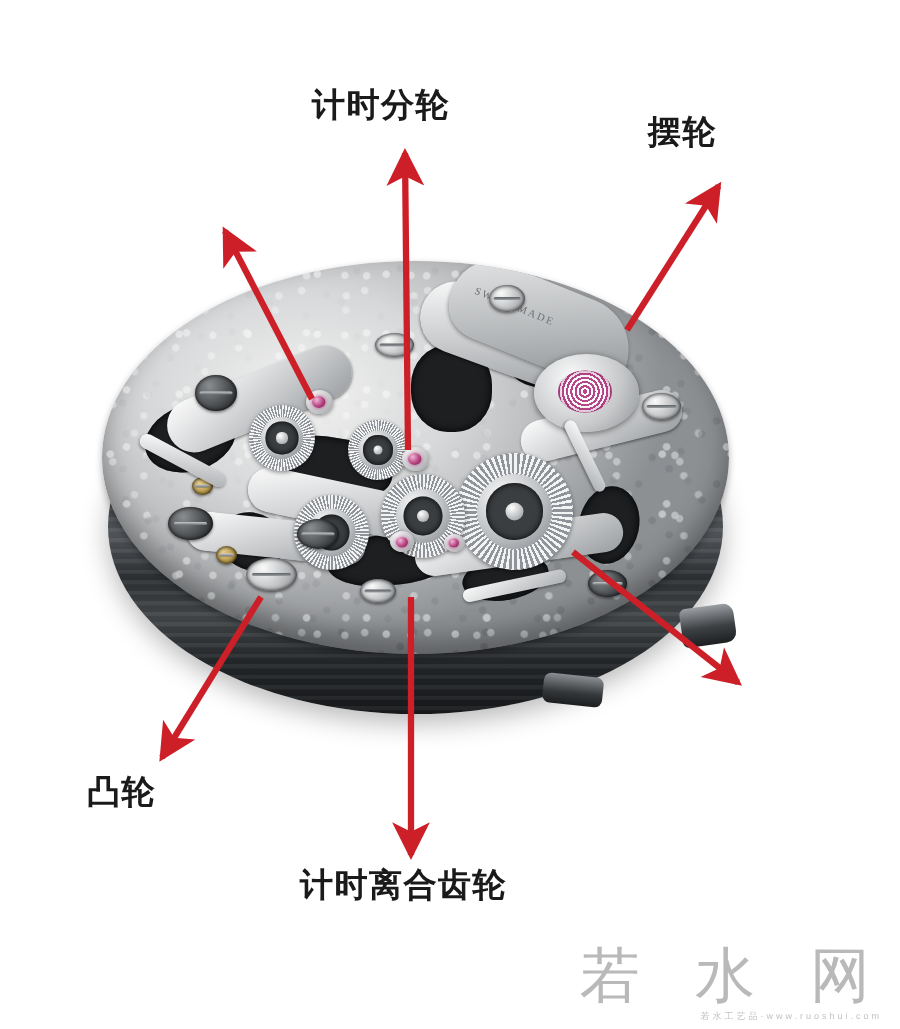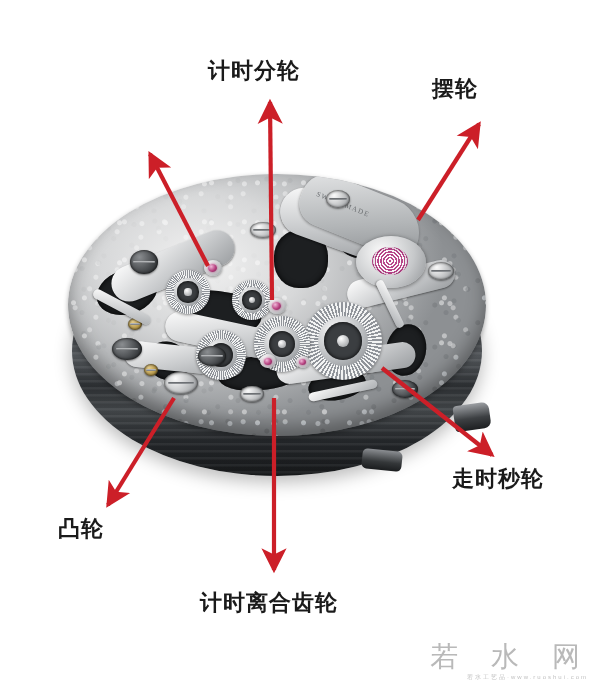--- a/index.html
+++ b/index.html
@@ -22,21 +22,21 @@
     white-space:nowrap;
     font-family:"DejaVu Sans","Liberation Sans",sans-serif;
     line-height:1;
     text-rendering:optimizeLegibility;
   }
   .lbl-chrono-min{left:52px;  top:112px;}
   .lbl-chrono-sec{left:208px; top:60px;}
   .lbl-balance  {left:432px; top:78px;}
   .lbl-run-sec  {left:452px; top:468px;}
   .lbl-cam      {left:58px;  top:518px;}
-  .lbl-clutch   {left:200px; top:580px;margin-top:12px;}
+  .lbl-clutch   {left:200px; top:580px;}
 
   
   #arrows{position:absolute;left:0;top:0;width:600px;height:686px;pointer-events:none;}
 
   
   #movement{
     position:absolute;
     left:62px; top:168px;
     width:432px; height:330px;
   }
@@ -196,21 +196,21 @@
   .lever{position:absolute;background:linear-gradient(160deg,#fafafa,#aeb1b4);
     box-shadow:0 1px 2px rgba(0,0,0,.4);border-radius:6px;}
 
   
   #watermark{
     position:absolute;right:8px;bottom:4px;
     text-align:right;
     user-select:none;
   }
   #watermark .wm-main{
-    font-size:28px;
+    font-size:40px;
     letter-spacing:12px;
     color:#b9b9b9;
     font-family:"DejaVu Sans","Liberation Sans",sans-serif;
     line-height:1;
   }
   #watermark .wm-sub{
     font-size:6px;
     letter-spacing:2px;
     color:#c2c2c2;
     margin-top:2px;
@@ -319,21 +319,20 @@
     <line x1="208" y1="266" x2="150" y2="154" stroke="#cc1f28" stroke-width="4.2" marker-end="url(#ah)"></line>
     <line x1="272" y1="300" x2="270" y2="102" stroke="#cc1f28" stroke-width="4.2" marker-end="url(#ah)"></line>
     <line x1="418" y1="220" x2="479" y2="124" stroke="#cc1f28" stroke-width="4.2" marker-end="url(#ah)"></line>
     <line x1="382" y1="368" x2="492" y2="455" stroke="#cc1f28" stroke-width="4.2" marker-end="url(#ah)"></line>
     <line x1="174" y1="398" x2="108" y2="505" stroke="#cc1f28" stroke-width="4.2" marker-end="url(#ah)"></line>
     <line x1="274" y1="398" x2="274" y2="570" stroke="#cc1f28" stroke-width="4.2" marker-end="url(#ah)"></line>
   </svg>
 
   <div class="label lbl-chrono-sec">计时分轮</div>
   <div class="label lbl-balance">摆轮</div>
-  <div class="label lbl-run-sec">走时秒轮</div>
   <div class="label lbl-cam">凸轮</div>
   <div class="label lbl-clutch">计时离合齿轮</div>
 
   <div id="watermark">
     <div class="wm-main">若 水 网</div>
     <div class="wm-sub">若水工艺品·www.ruoshui.com</div>
   </div>
 
 </div>
 

